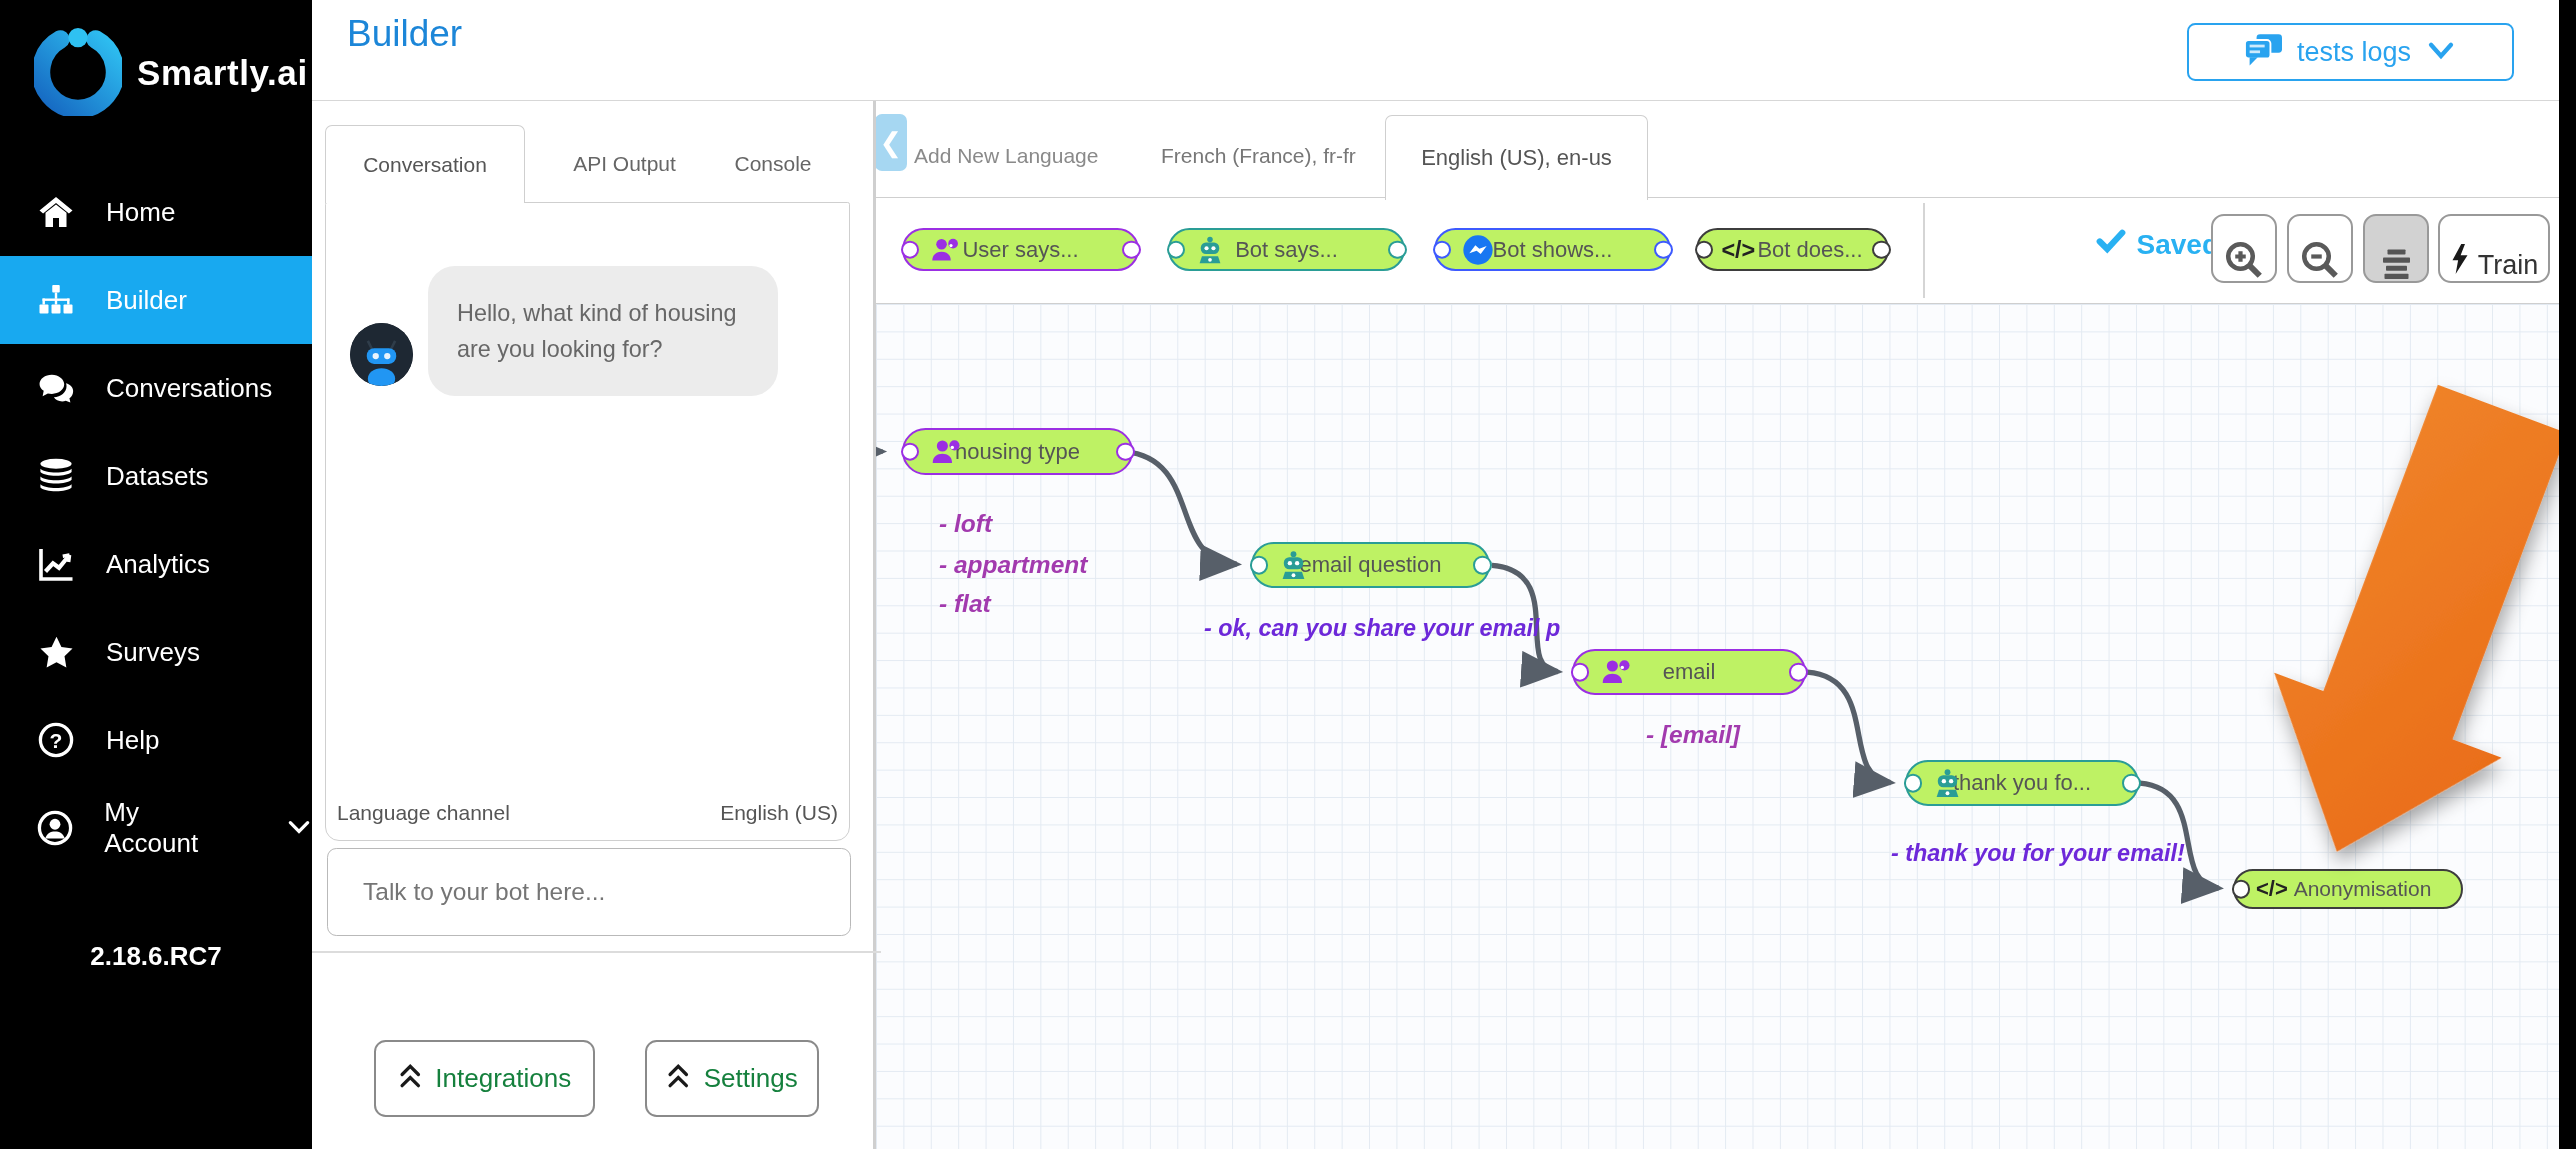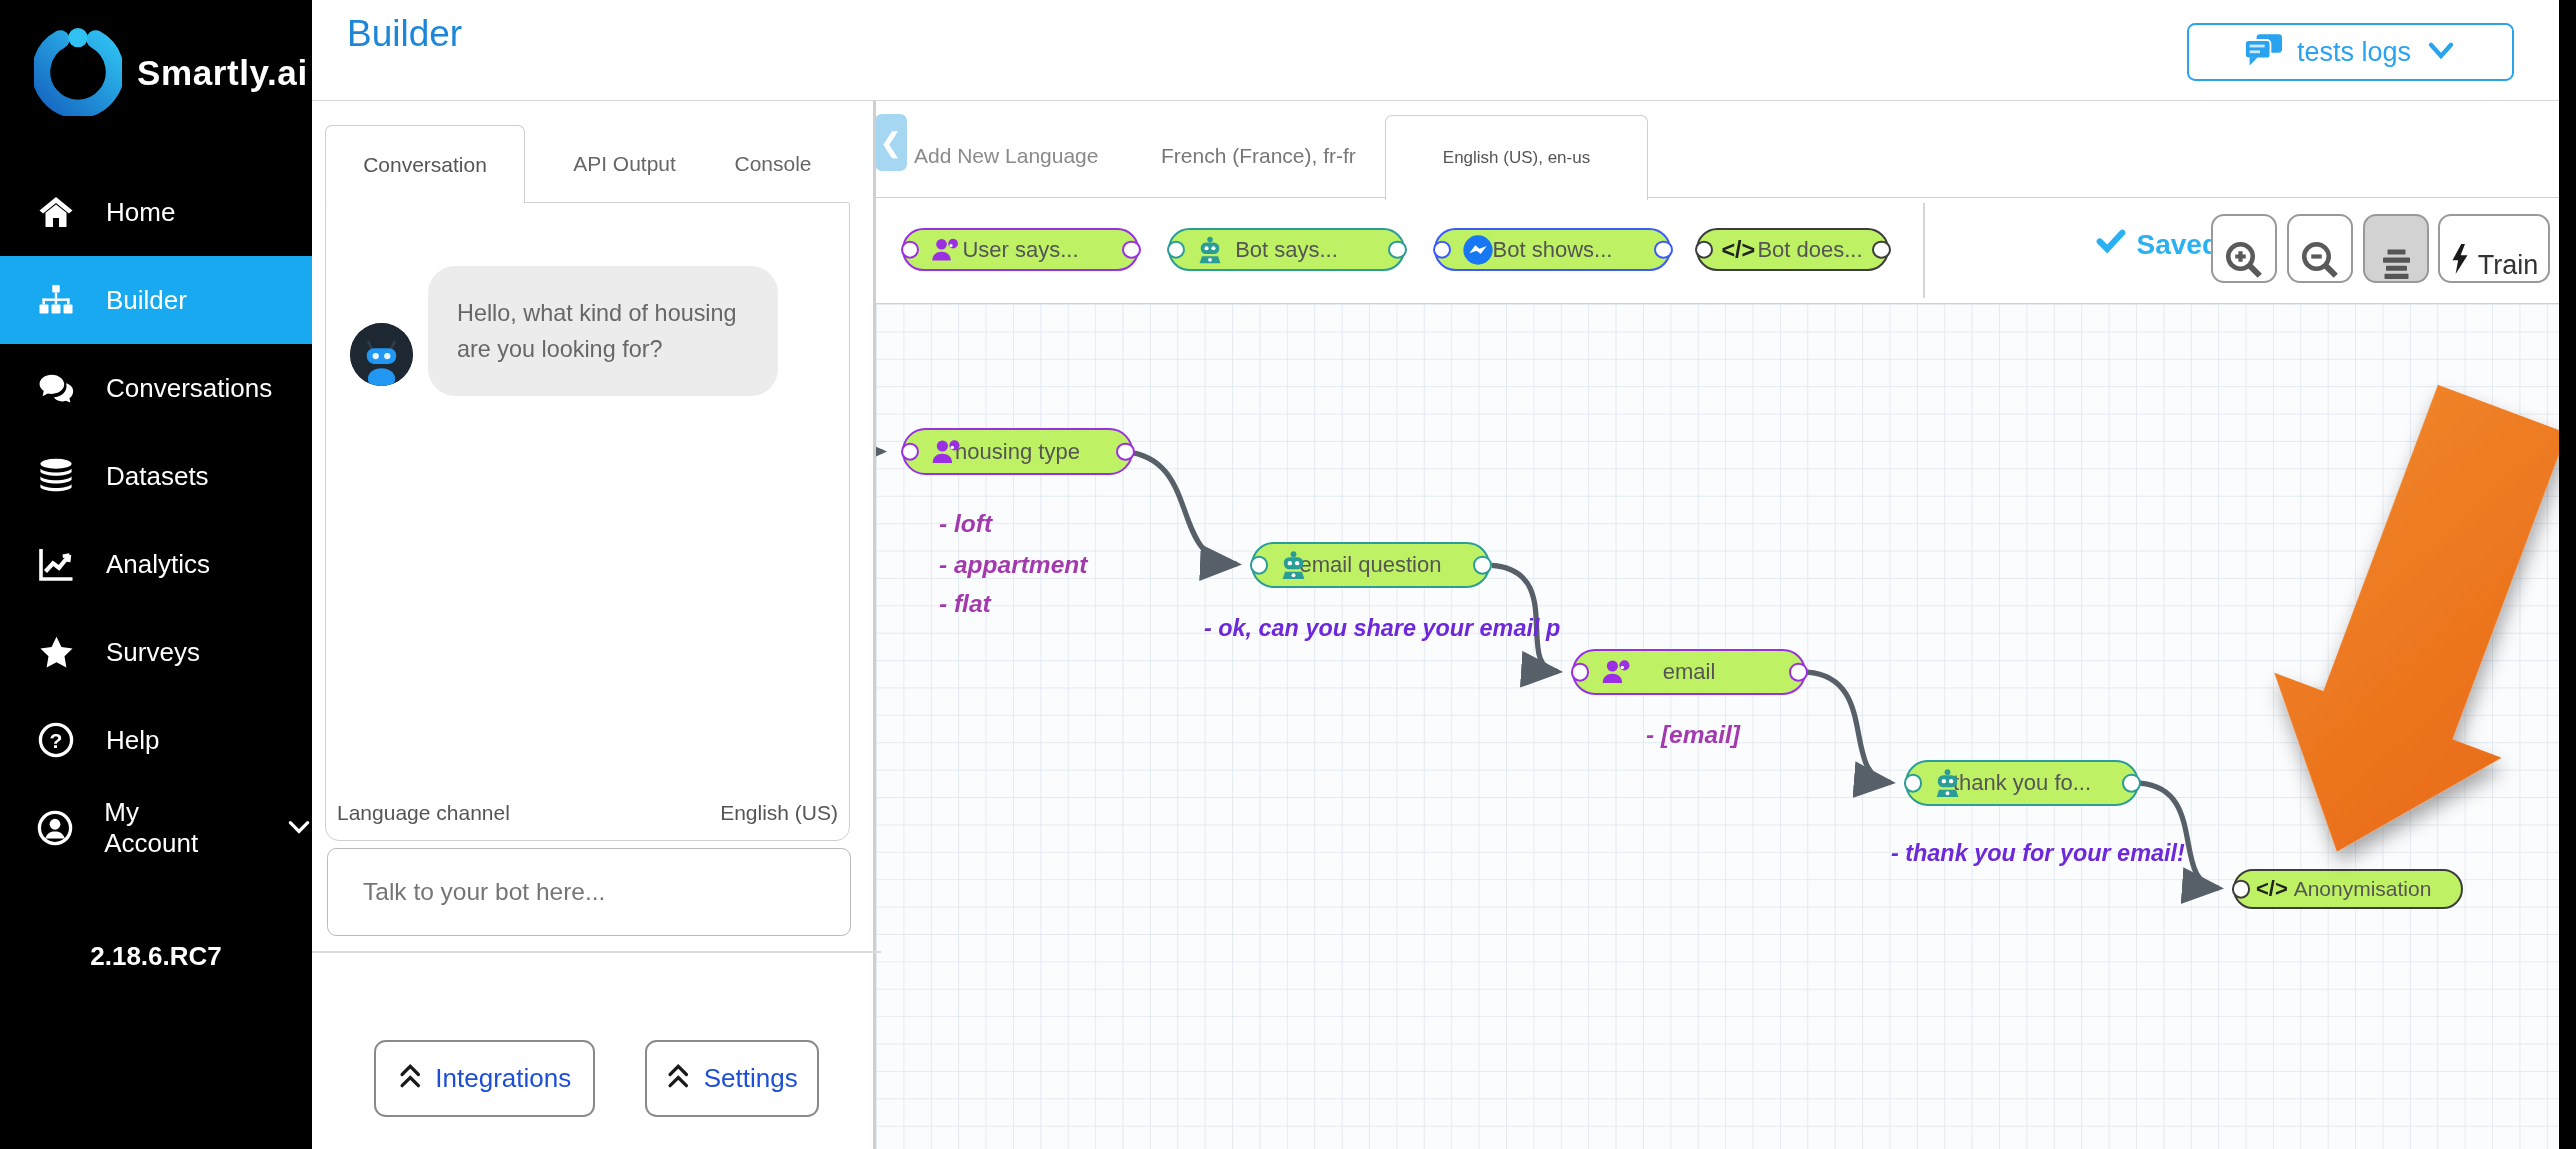--- a/index.html
+++ b/index.html
@@ -48,42 +48,42 @@
   #channel-label { position:absolute; left:337px; top:801px; font-size:21px; color:#555; z-index:5;}
   #lang-label { position:absolute; left:677px; top:801px; width:161px; text-align:right; font-size:21px; color:#555; z-index:5;}
 
   #bot-input { position:absolute; left:327px; top:848px; width:524px; height:88px; background:#fff;
       border:1.8px solid #b9b9b9; border-radius:9.3px; z-index:3; font-size:24.5px; color:#808080;
       padding-left:35px; outline:none; font-family:"Liberation Sans",sans-serif;}
   #panel-bottom-divider { position:absolute; left:312px; top:951px; width:569px; height:1.8px; background:#dcdcdc; z-index:3;}
 
   .big-btn { position:absolute; top:1040px; height:77px; background:#fff; border:2.3px solid #8a8a8a;
       border-radius:11.7px; display:flex; align-items:center; justify-content:center; gap:13px; z-index:4;
-      font-size:26px; color:#1d4ed8; cursor:pointer;}
+      font-size:26px; color:#15803d; cursor:pointer;}
   #integrations-btn { left:374px; width:221px; }
   #settings-btn { left:645px; width:174px; }
 
   
   #canvas { position:absolute; left:876px; top:101px; width:1700px; height:1049px; background:#fff; z-index:1; overflow:hidden;}
   #grid { position:absolute; left:0px; top:203px; width:1700px; height:846px;
       background-color:#fbfcfe;
       background-image:linear-gradient(#e3eaf2 1.2px, transparent 1.2px),
                        linear-gradient(90deg,#e3eaf2 1.2px, transparent 1.2px);
       background-size:27.4px 27.4px; }
   #collapse-handle { position:absolute; left:-1.2px; top:13px; width:32px; height:57px; background:#a6d7f2;
       border-radius:7px; z-index:8; display:flex; align-items:center; justify-content:center; cursor:pointer;
       color:#fff; font-size:27px; font-weight:700;}
 
   .lang-tab-ghost { position:absolute; top:14px; height:82px; display:flex; align-items:center;
       font-size:21px; color:#8a8a8a; z-index:5; cursor:pointer;}
   #lt-add { left:38px; }
   #lt-fr { left:285px; color:#777; }
   #lang-tab-active { position:absolute; left:509px; top:14px; width:263px; height:85px; background:#fff;
       border:1.8px solid #cfcfcf; border-bottom:none; border-radius:7px 7px 0 0; z-index:7;
-      display:flex; align-items:center; justify-content:center; font-size:17px; color:#555; cursor:pointer;}
+      display:flex; align-items:center; justify-content:center; font-size:22px; color:#555; cursor:pointer;}
 
   #toolbar { position:absolute; left:0; top:96px; width:1683px; height:107px; background:#fff;
       border-top:1.8px solid #cfcfcf; border-bottom:1.8px solid #cfcfcf; z-index:6;}
   #toolbar-divider { position:absolute; left:1047px; top:4.7px; width:1.8px; height:95px; background:#d5d5d5; }
 
   
   .node { position:absolute; background:#bef264; display:flex; align-items:center; justify-content:center;
       border-radius:35px; cursor:pointer; }
   .node .nlabel { font-size:22px; color:#555; font-weight:500; white-space:nowrap; }
   .port { position:absolute; width:18.7px; height:18.7px; border-radius:50%; background:#fff; top:50%;

